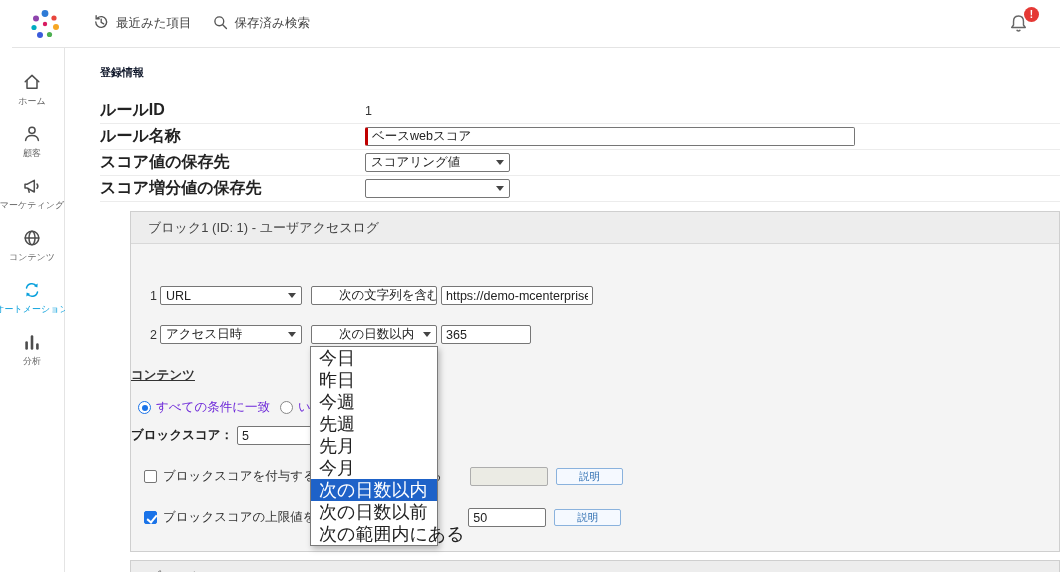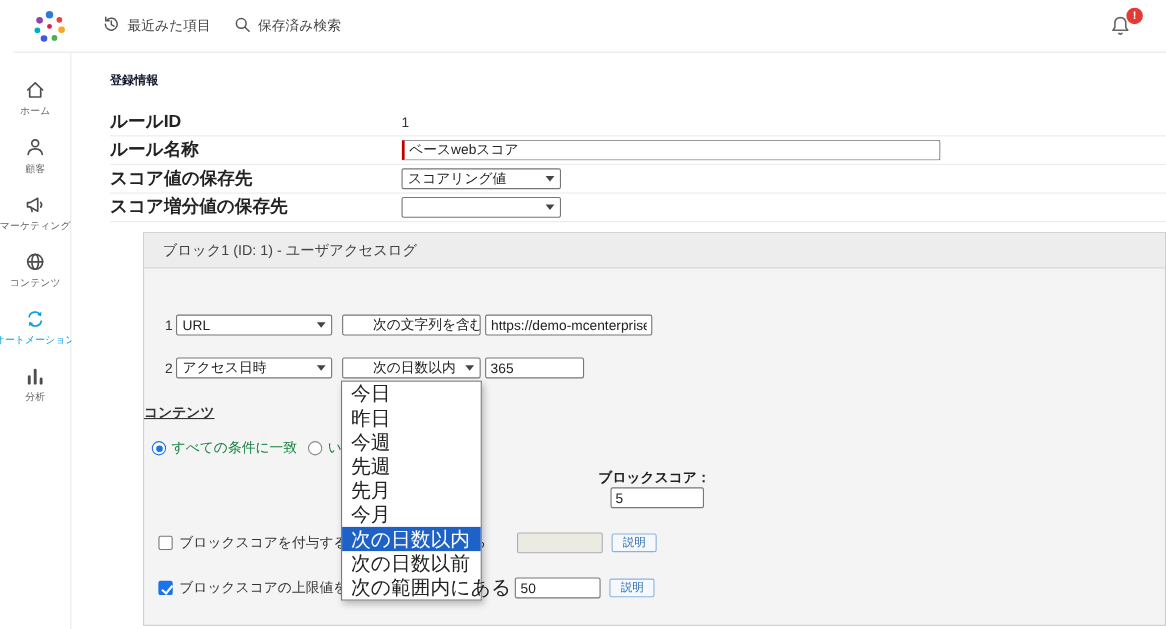--- a/index.html
+++ b/index.html
@@ -69,42 +69,42 @@
 
   .select-wrap { position:relative; }
   .listbox { position:absolute; top:21px; left:-1px; width:128px; background:#fff;
              border:1px solid #7a7a7a; box-shadow:2px 3px 6px rgba(0,0,0,.25); z-index:40; }
   .option { padding:4px 0 4px 8px; font-size:18px; line-height:14px; color:#222; cursor:pointer; white-space:nowrap; }
   .option.selected { background:#1e62c8; color:#fff; }
 
   .add-link { display:inline-block; margin:23px 0 0 0; font-size:12.5px; font-weight:bold;
               color:#333; text-decoration:underline; cursor:pointer; }
 
-  .radio-row { display:flex; align-items:center; margin:15px 0 0 7px; font-size:12.5px; color:#15803d; }
+  .radio-row { display:flex; align-items:center; margin:15px 0 0 7px; font-size:12.5px; color:#6d28d9; }
   .radio { width:13px; height:13px; border-radius:50%; border:1px solid #888; background:#fff;
            margin-right:5px; position:relative; cursor:pointer; flex:0 0 auto; }
   .radio.checked { border-color:#1a73e8; }
   .radio.checked::after { content:""; position:absolute; left:2.5px; top:2.5px; width:6px; height:6px;
                           border-radius:50%; background:#1a73e8; }
   .radio-label { margin-right:10px; white-space:nowrap; }
 
-  .score-row { display:flex; align-items:center; margin:10px 0 0 0;flex-direction:column; }
+  .score-row { display:flex; align-items:center; margin:10px 0 0 0; }
   .score-label { font-size:12.5px; font-weight:bold; color:#222; white-space:nowrap; }
   .score-input { width:85px; margin-left:4px; }
 
   .check-row { display:flex; align-items:center; margin:22px 0 0 13px; font-size:12.5px; color:#333; }
   .checkbox { width:13px; height:13px; border:1px solid #767676; border-radius:2px; background:#fff;
               margin-right:6px; position:relative; cursor:pointer; flex:0 0 auto; }
   .checkbox.checked { background:#1a73e8; border-color:#1a73e8; }
   .checkbox.checked::after { content:""; position:absolute; left:4px; top:0.5px; width:4px; height:8px;
                              border:solid #fff; border-width:0 2px 2px 0; transform:rotate(40deg); }
   .check-label { white-space:nowrap; }
   .limit-input { width:78px; }
   .m28 { margin-left:28px; } .m102 { margin-left:102px; }
-  .desc-btn { margin-left:8px; height:17px; padding:0 9px; font-size:10.5px; font-family:inherit;
+  .desc-btn { margin-left:8px; height:17px; padding:0 22px; font-size:10.5px; font-family:inherit;
               color:#2b6cb0; background:#f5f9ff; border:1px solid #8ab2dd; border-radius:2px;
               cursor:pointer; line-height:15px; }
 
   .panel-stub { margin:8px 0 0 30px; border:1px solid #cfcfcf; border-bottom:none; background:#ededed;
                 height:32px; overflow:hidden; }
   .panel-stub .panel-header { border-bottom:none; background:#ededed; }
 </style>
 </head>
 <body>
 

